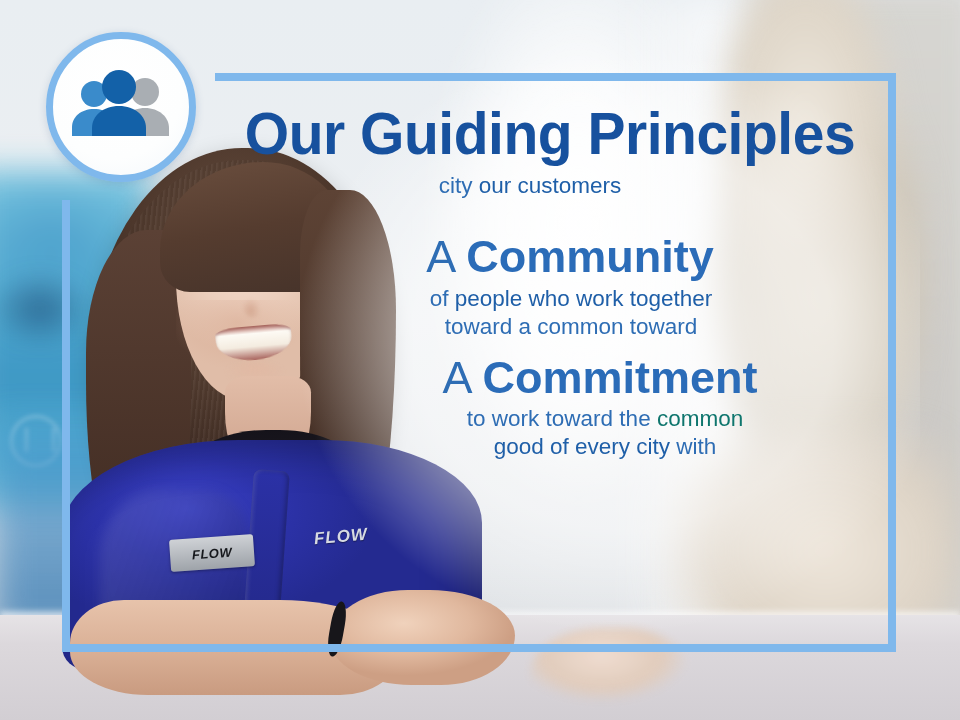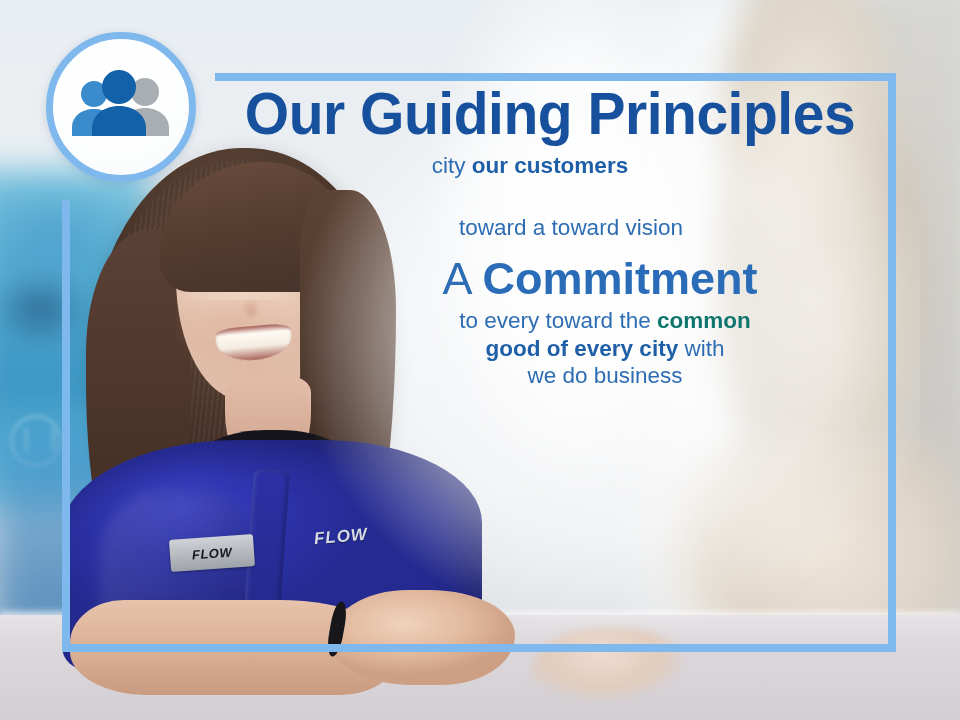--- a/index.html
+++ b/index.html
@@ -259,21 +259,21 @@
     position:absolute;left:46px;top:32px;width:150px;height:150px;
     border-radius:50%;
     background:radial-gradient(circle at 45% 38%,#ffffff 0%,#fdfefe 60%,#f3f7fb 100%);
     border:7px solid #7FB8EC;
     display:flex;align-items:center;justify-content:center;
     box-shadow:0 2px 8px rgba(40,80,130,.18);
   }
   .icon-circle svg{display:block;}
 
   
-  .copy{position:absolute;left:200px;top:72px;width:700px;}
+  .copy{position:absolute;left:200px;top:92px;width:700px;}
 
   .title{
     margin:0;
     text-align:center;
     color:#17519E;
     font-family:"Liberation Sans","DejaVu Sans",sans-serif;
     font-weight:bold;
     font-size:60px;
     line-height:1;
     letter-spacing:-.5px;
@@ -284,21 +284,21 @@
   .block{margin-top:14px;text-align:center;}
   .block .headline{
     font-size:45px;line-height:1.02;color:#2B6CB8;white-space:nowrap;
   }
   .block .headline .art{font-weight:normal;color:#2E6DB4;}
   .block .headline .key{font-weight:bold;color:#2B6CB8;}
   .block .sub{
     margin-top:5px;
     font-size:22.5px;line-height:1.24;color:#2E6DB4;font-weight:normal;
   }
-  .block .sub b{font-weight:bold;color:#1F5FA8;}
+  .block .sub b{font-weight:normal;color:#1F5FA8;}
 
   .b-covenant  {margin-top:8px;}
   .b-covenant  .headline{padding-right:40px;}
   .b-covenant  .sub{padding-right:40px;}
 
   .b-community {margin-top:34px;}
   .b-community .headline{padding-left:40px;}
   .b-community .sub{padding-left:42px;}
 
   .b-commitment{}
@@ -380,31 +380,35 @@
 
     <h1 class="title" style="color: rgb(23, 81, 158);">Our Guiding Principles</h1>
 
     <div class="block b-covenant">
       <div class="sub" style="color: rgb(46, 109, 180);">
         <div><span>city </span><b style="color: rgb(31, 95, 168);">our customers</b></div>
       </div>
     </div>
 
     <div class="block b-community">
+      <div class="headline">
+        <span class="art" style="color: rgb(46, 109, 180);">A</span>
+        <span class="key" style="color: rgb(43, 108, 184);">Community</span>
+      </div>
       <div class="sub" style="color: rgb(46, 109, 180);">
-        <div><span>toward a toward vision</span></div>
+        <div><span>of </span><b style="color: rgb(31, 95, 168);">people who work together</b></div>
+        <div><span>toward a common toward</span></div>
       </div>
     </div>
 
     <div class="block b-commitment">
       <div class="headline">
         <span class="art" style="color: rgb(46, 109, 180);">A</span>
         <span class="key" style="color: rgb(43, 108, 184);">Commitment</span>
       </div>
       <div class="sub" style="color: rgb(46, 109, 180);">
-        <div><span>to every toward the </span><b style="color: #0f766e;">common</b></div>
+        <div><span>to work toward the </span><b style="color: #0f766e;">common</b></div>
         <div><b style="color: rgb(31, 95, 168);">good of every city</b><span> with</span></div>
-        <div><span>we do business</span></div>
       </div>
     </div>
 
   </div>
 </div>
 
 </body></html>

